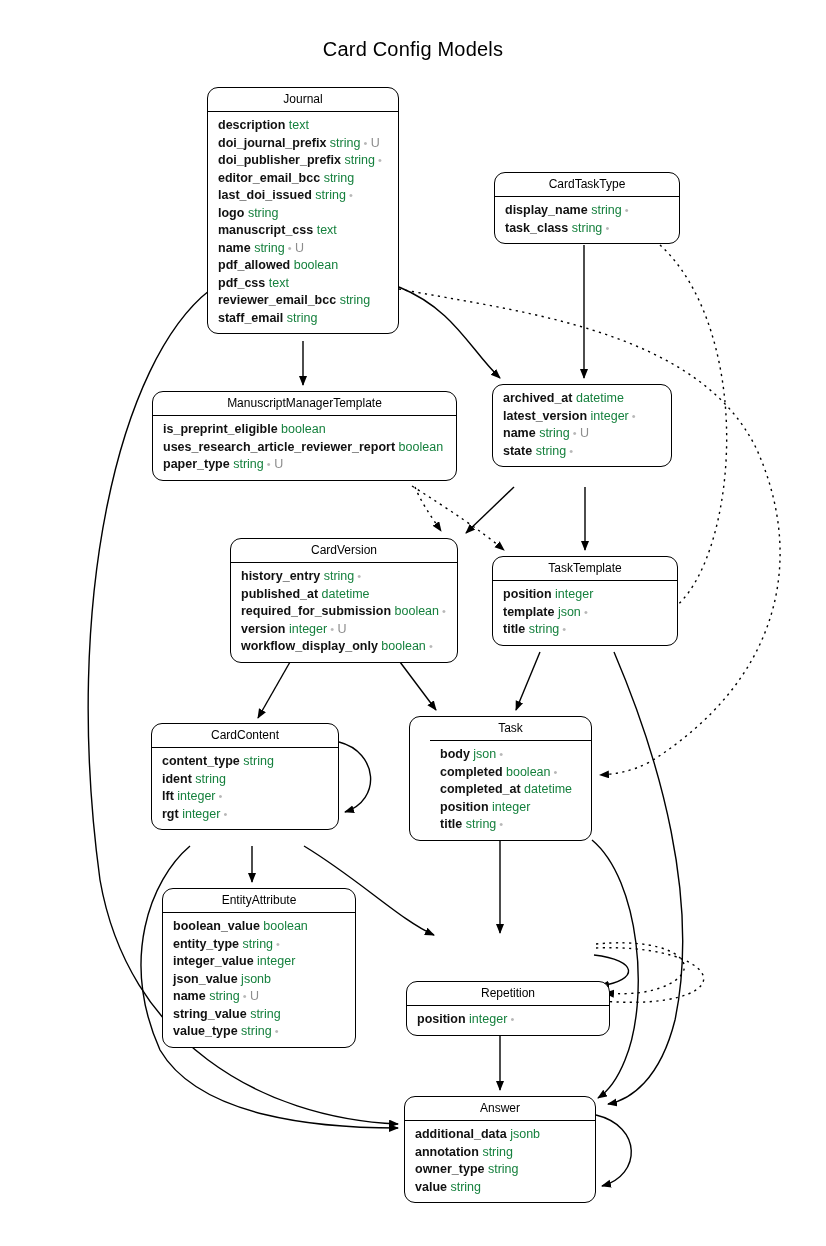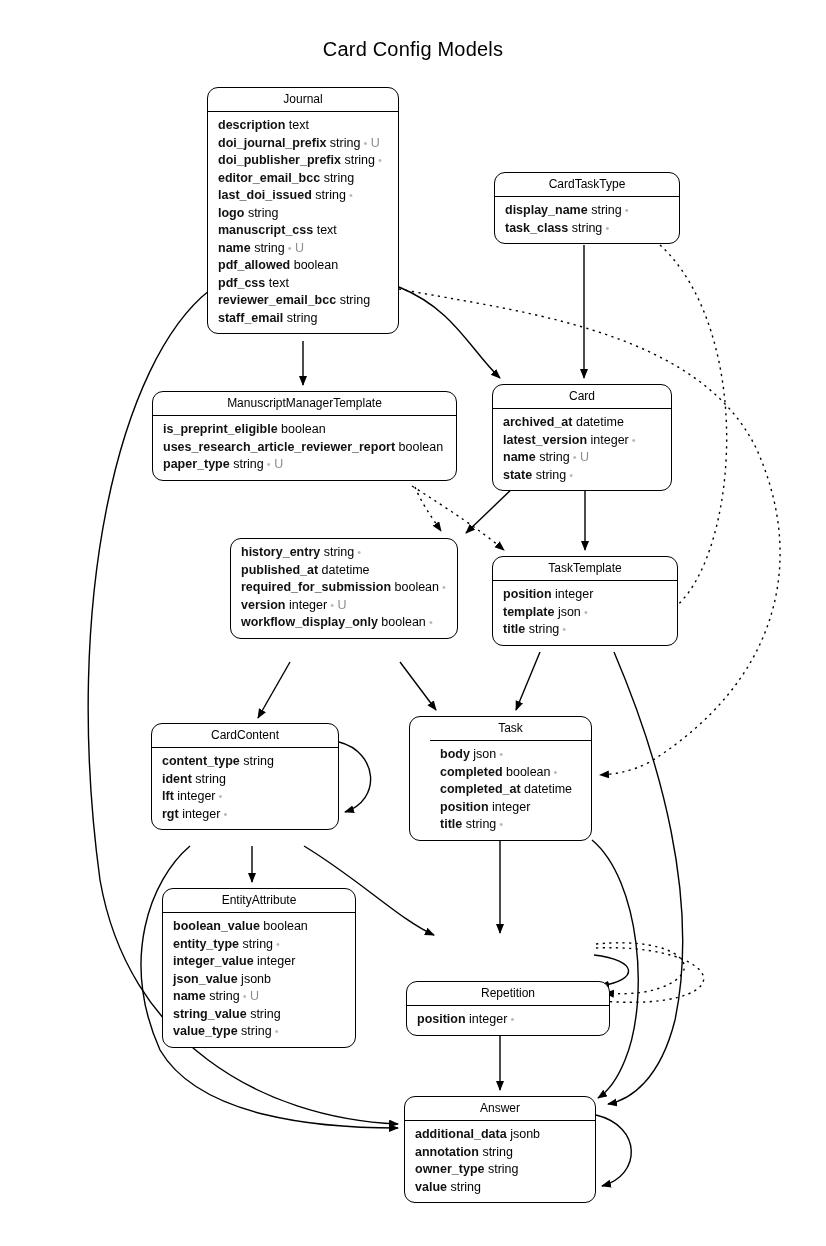--- a/index.html
+++ b/index.html
@@ -11,21 +11,21 @@
          font-size:20px;color:#000;letter-spacing:.2px;}
   .ent{position:absolute;box-sizing:border-box;background:#fff;
        border:1.4px solid #000;border-radius:11px;overflow:hidden;}
   .ent .hdr{font-size:12px;text-align:center;color:#000;
             padding:4px 10px 5px 10px;border-bottom:1.4px solid #000;
             white-space:nowrap;}
   .ent .rows{padding:5px 0px 6px 0px;}
   .ent .row{font-size:12.5px;line-height:17.5px;white-space:nowrap;
             padding:0 10px;color:#000;}
   .fname{font-weight:bold;color:#111;}
-  .ftype{color:#000000;font-weight:normal;}
+  .ftype{color:#15803d;font-weight:normal;}
   .fdot{color:#b8b8b8;font-size:11px;}
   .fu{color:#8d8d8d;}
 </style>
 </head>
 <body>
 
 <div id="stage">
 
   <div class="title">Card Config Models</div>
 
@@ -116,29 +116,29 @@
       </div>
       <div class="ent" style="left: 152px; top: 391px; width: 305px;">
         <div class="hdr">ManuscriptManagerTemplate</div>
         <div class="rows">
           <div class="row"><span class="fname">is_preprint_eligible</span> <span class="ftype">boolean</span></div>
           <div class="row"><span class="fname">uses_research_article_reviewer_report</span> <span class="ftype">boolean</span></div>
           <div class="row"><span class="fname">paper_type</span> <span class="ftype">string</span><span class="fdot"> •</span><span class="fu"> U</span></div>
         </div>
       </div>
       <div class="ent" style="left: 492px; top: 384px; width: 180px;">
-        <div class="hdr">Card</div>
         <div class="rows">
           <div class="row"><span class="fname">archived_at</span> <span class="ftype">datetime</span></div>
           <div class="row"><span class="fname">latest_version</span> <span class="ftype">integer</span><span class="fdot"> •</span></div>
           <div class="row"><span class="fname">name</span> <span class="ftype">string</span><span class="fdot"> •</span><span class="fu"> U</span></div>
           <div class="row"><span class="fname">state</span> <span class="ftype">string</span><span class="fdot"> •</span></div>
         </div>
       </div>
       <div class="ent" style="left: 230px; top: 538px; width: 228px;">
+        <div class="hdr">CardVersion</div>
         <div class="rows">
           <div class="row"><span class="fname">history_entry</span> <span class="ftype">string</span><span class="fdot"> •</span></div>
           <div class="row"><span class="fname">published_at</span> <span class="ftype">datetime</span></div>
           <div class="row"><span class="fname">required_for_submission</span> <span class="ftype">boolean</span><span class="fdot"> •</span></div>
           <div class="row"><span class="fname">version</span> <span class="ftype">integer</span><span class="fdot"> •</span><span class="fu"> U</span></div>
           <div class="row"><span class="fname">workflow_display_only</span> <span class="ftype">boolean</span><span class="fdot"> •</span></div>
         </div>
       </div>
       <div class="ent" style="left: 492px; top: 556px; width: 186px;">
         <div class="hdr">TaskTemplate</div>

